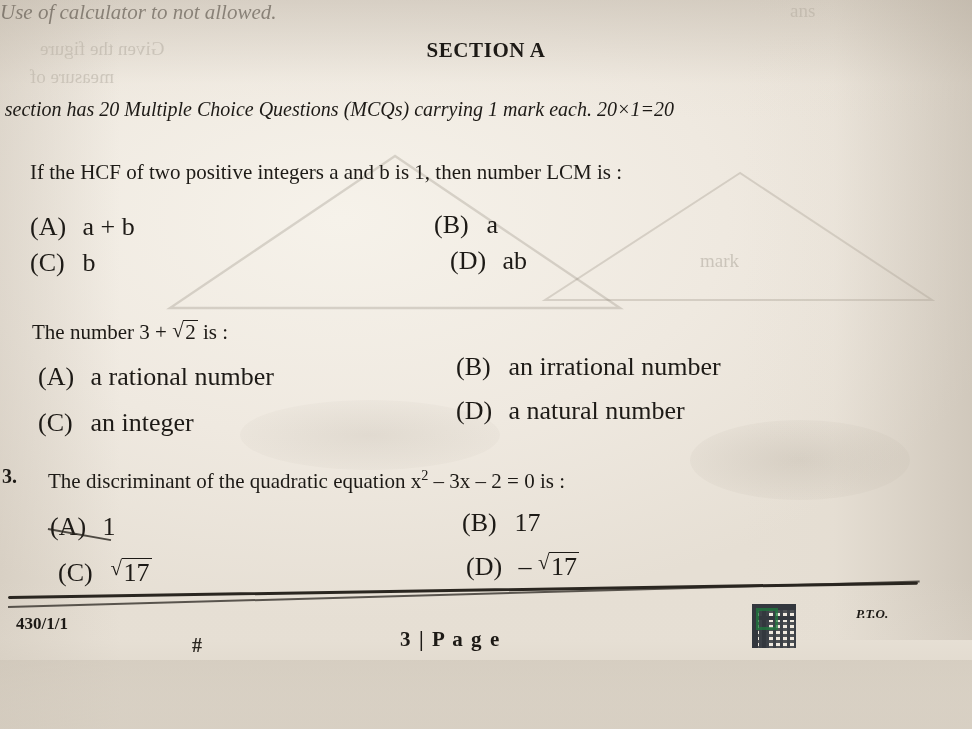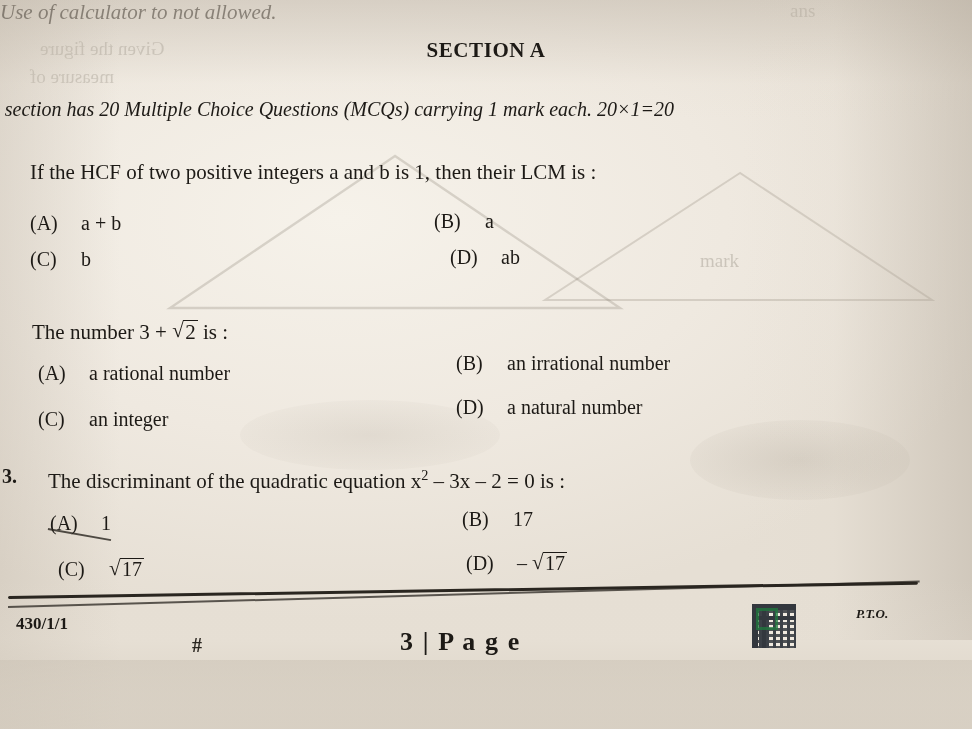--- a/index.html
+++ b/index.html
@@ -105,21 +105,21 @@
     font-size: 20px;
     font-weight: bold;
   }
   .q-text {
     position: absolute;
     font-size: 21px;
     white-space: nowrap;
   }
   .opt {
     position: absolute;
-    font-size: 20px;
+    font-size: 26px;
     white-space: nowrap;
   }
   .opt .lab { display: inline-block; width: 46px; }
 
   
   .sqrt {
     display: inline-block;
     position: relative;
     padding-left: 11px;
   }
@@ -165,21 +165,21 @@
   .hash {
     position: absolute;
     left: 192px; top: 634px;
     font-size: 20px;
     font-weight: bold;
     color: #2a2620;
   }
   .page-no {
     position: absolute;
     left: 400px; top: 627px;
-    font-size: 26px;
+    font-size: 21px;
     font-weight: bold;
     letter-spacing: 1.6px;
   }
   .pto {
     position: absolute;
     left: 856px; top: 606px;
     font-size: 13px;
     font-weight: bold;
     font-style: italic;
   }
@@ -257,21 +257,21 @@
 
     <div class="cut-top">Use of calculator to not allowed.</div>
 
     <div class="section-title">SECTION A</div>
 
     <div class="instruction">
       <span>s section has 20 Multiple Choice Questions (MCQs) carrying 1 mark each. 20×1=20</span>
     </div>
 
     <div class="q">
-      <div class="q-text" style="left:30px; top:160px;">If the HCF of two positive integers a and b is 1, then their LCM is :</div>
+      <div class="q-text" style="left:30px; top:160px;">If the HCF of two positive integers a and b is 1, then number LCM is :</div>
 
       <div class="opt" style="left:30px; top:212px;">
         <span class="lab">(A)</span>
         <span>a + b</span>
       </div>
       <div class="opt" style="left:434px; top:210px;">
         <span class="lab">(B)</span>
         <span>a</span>
       </div>
       <div class="opt" style="left:30px; top:248px;">

